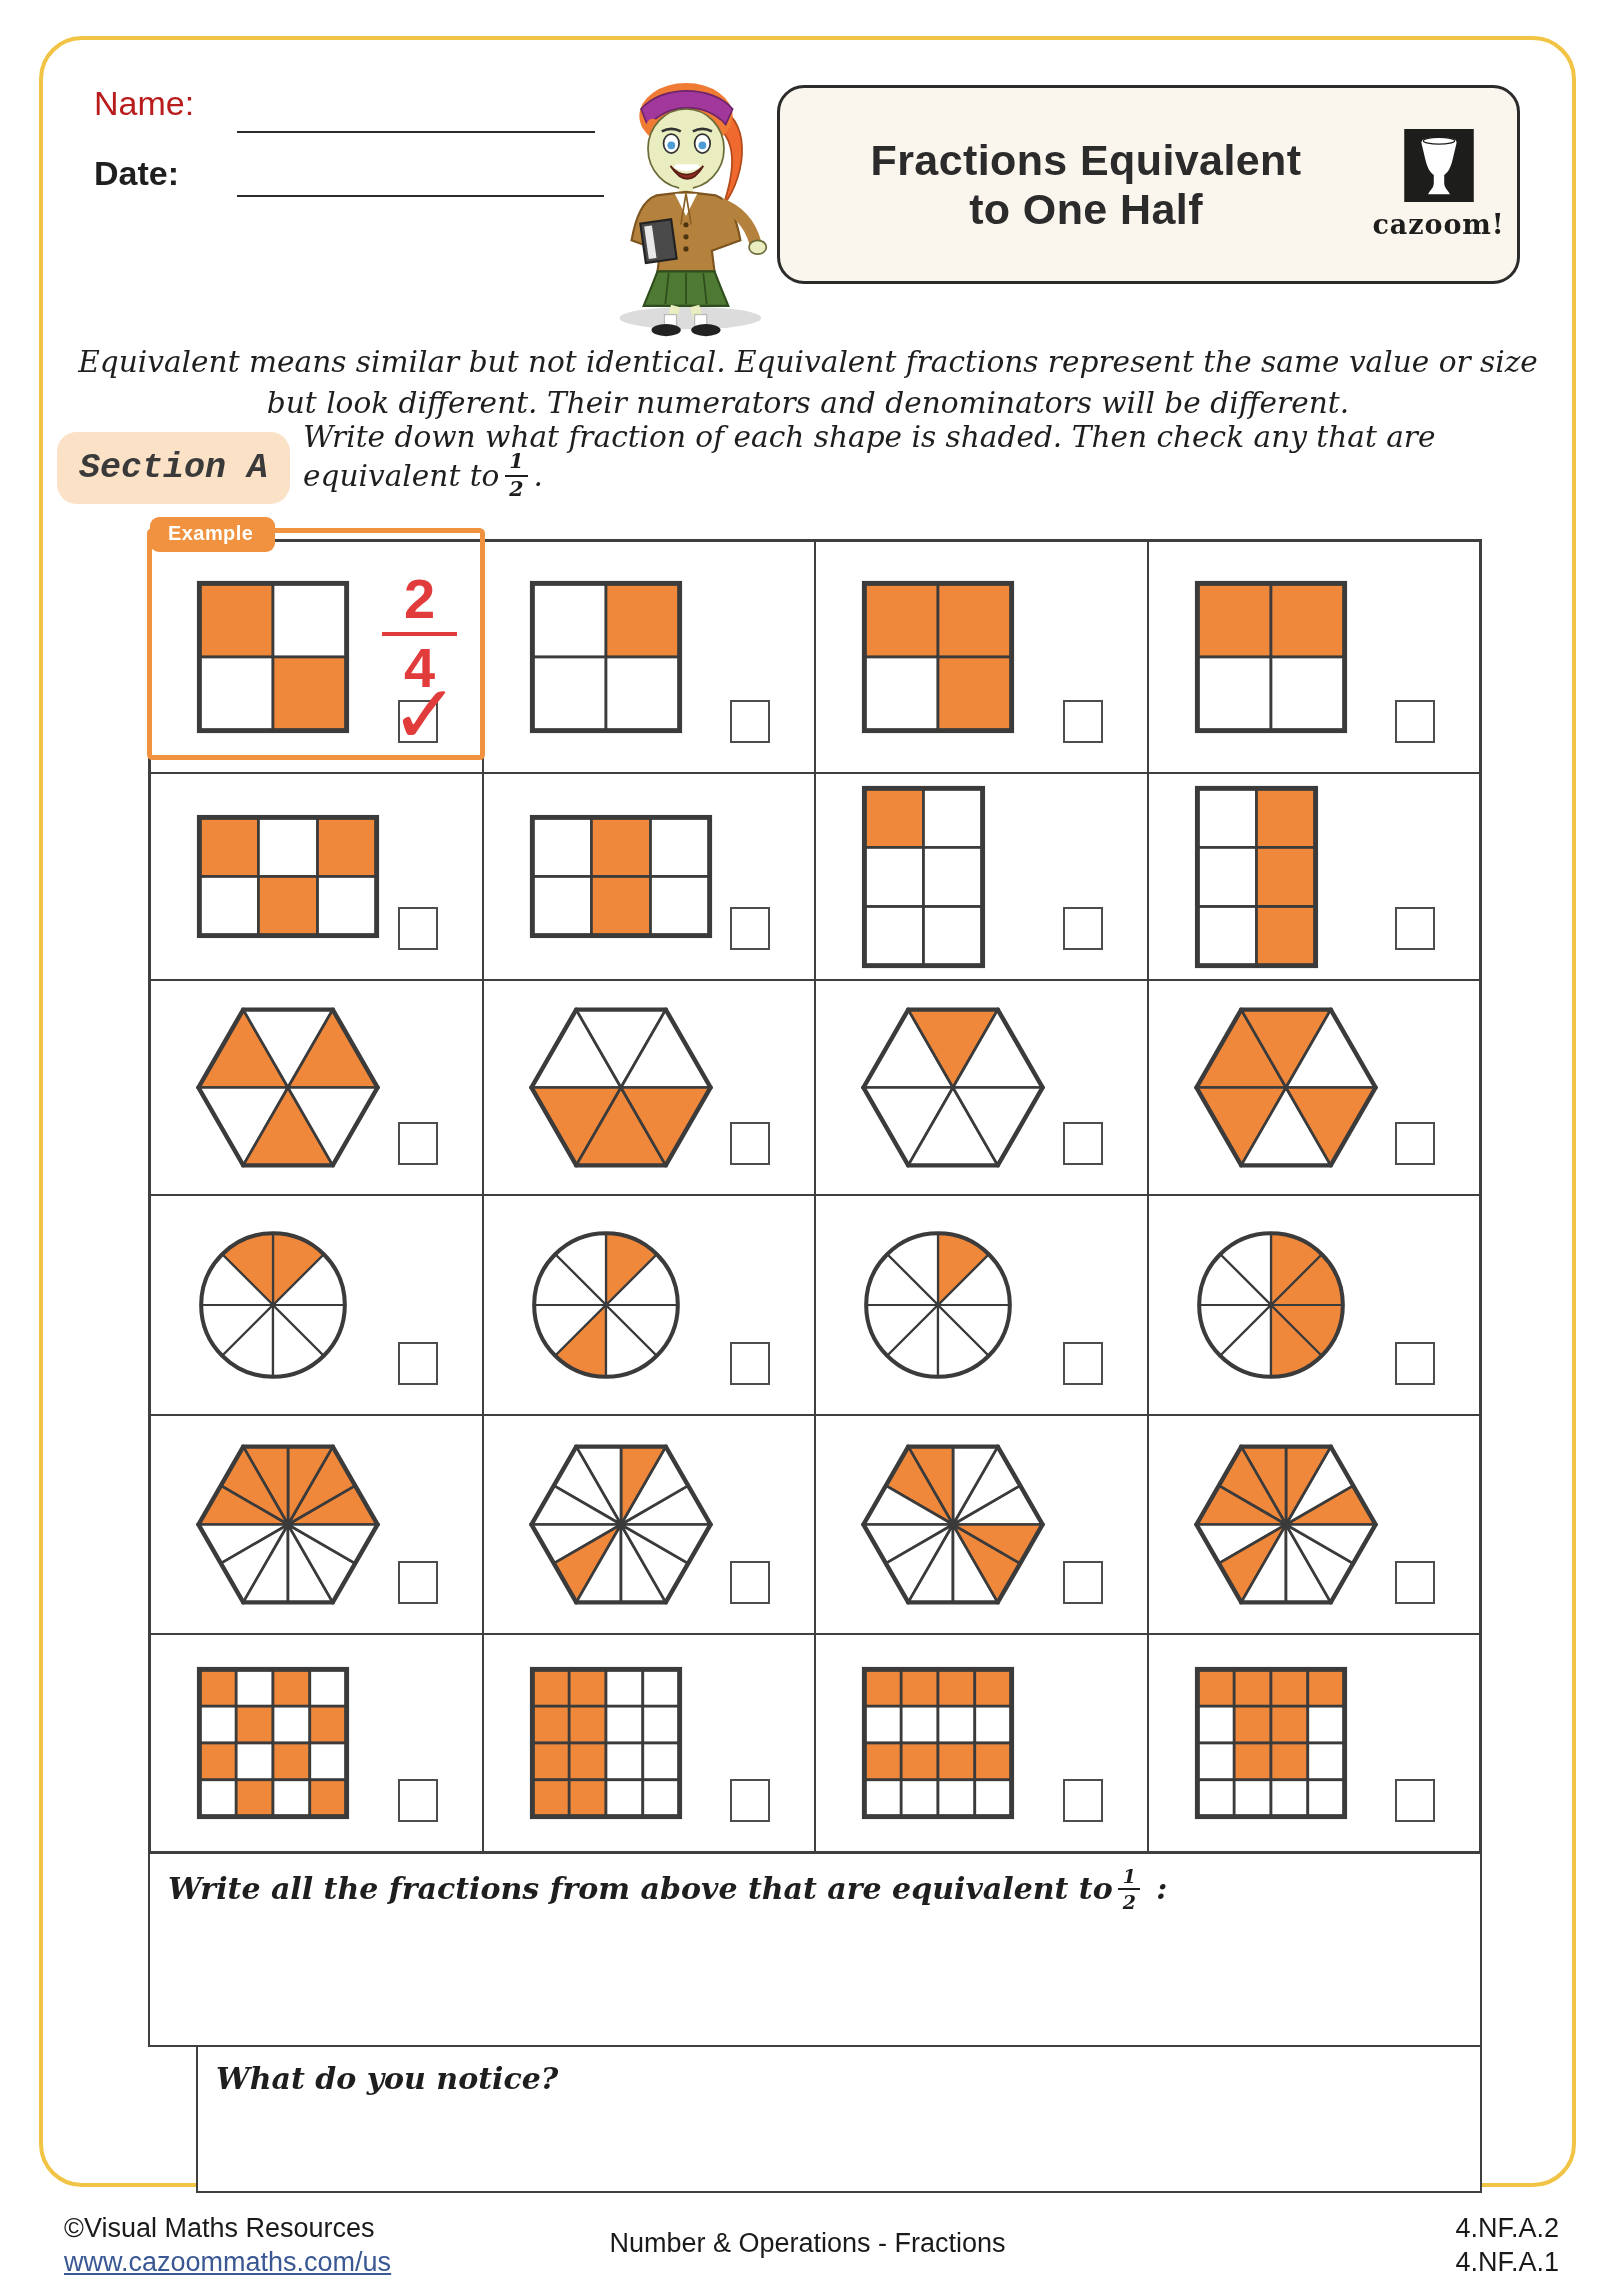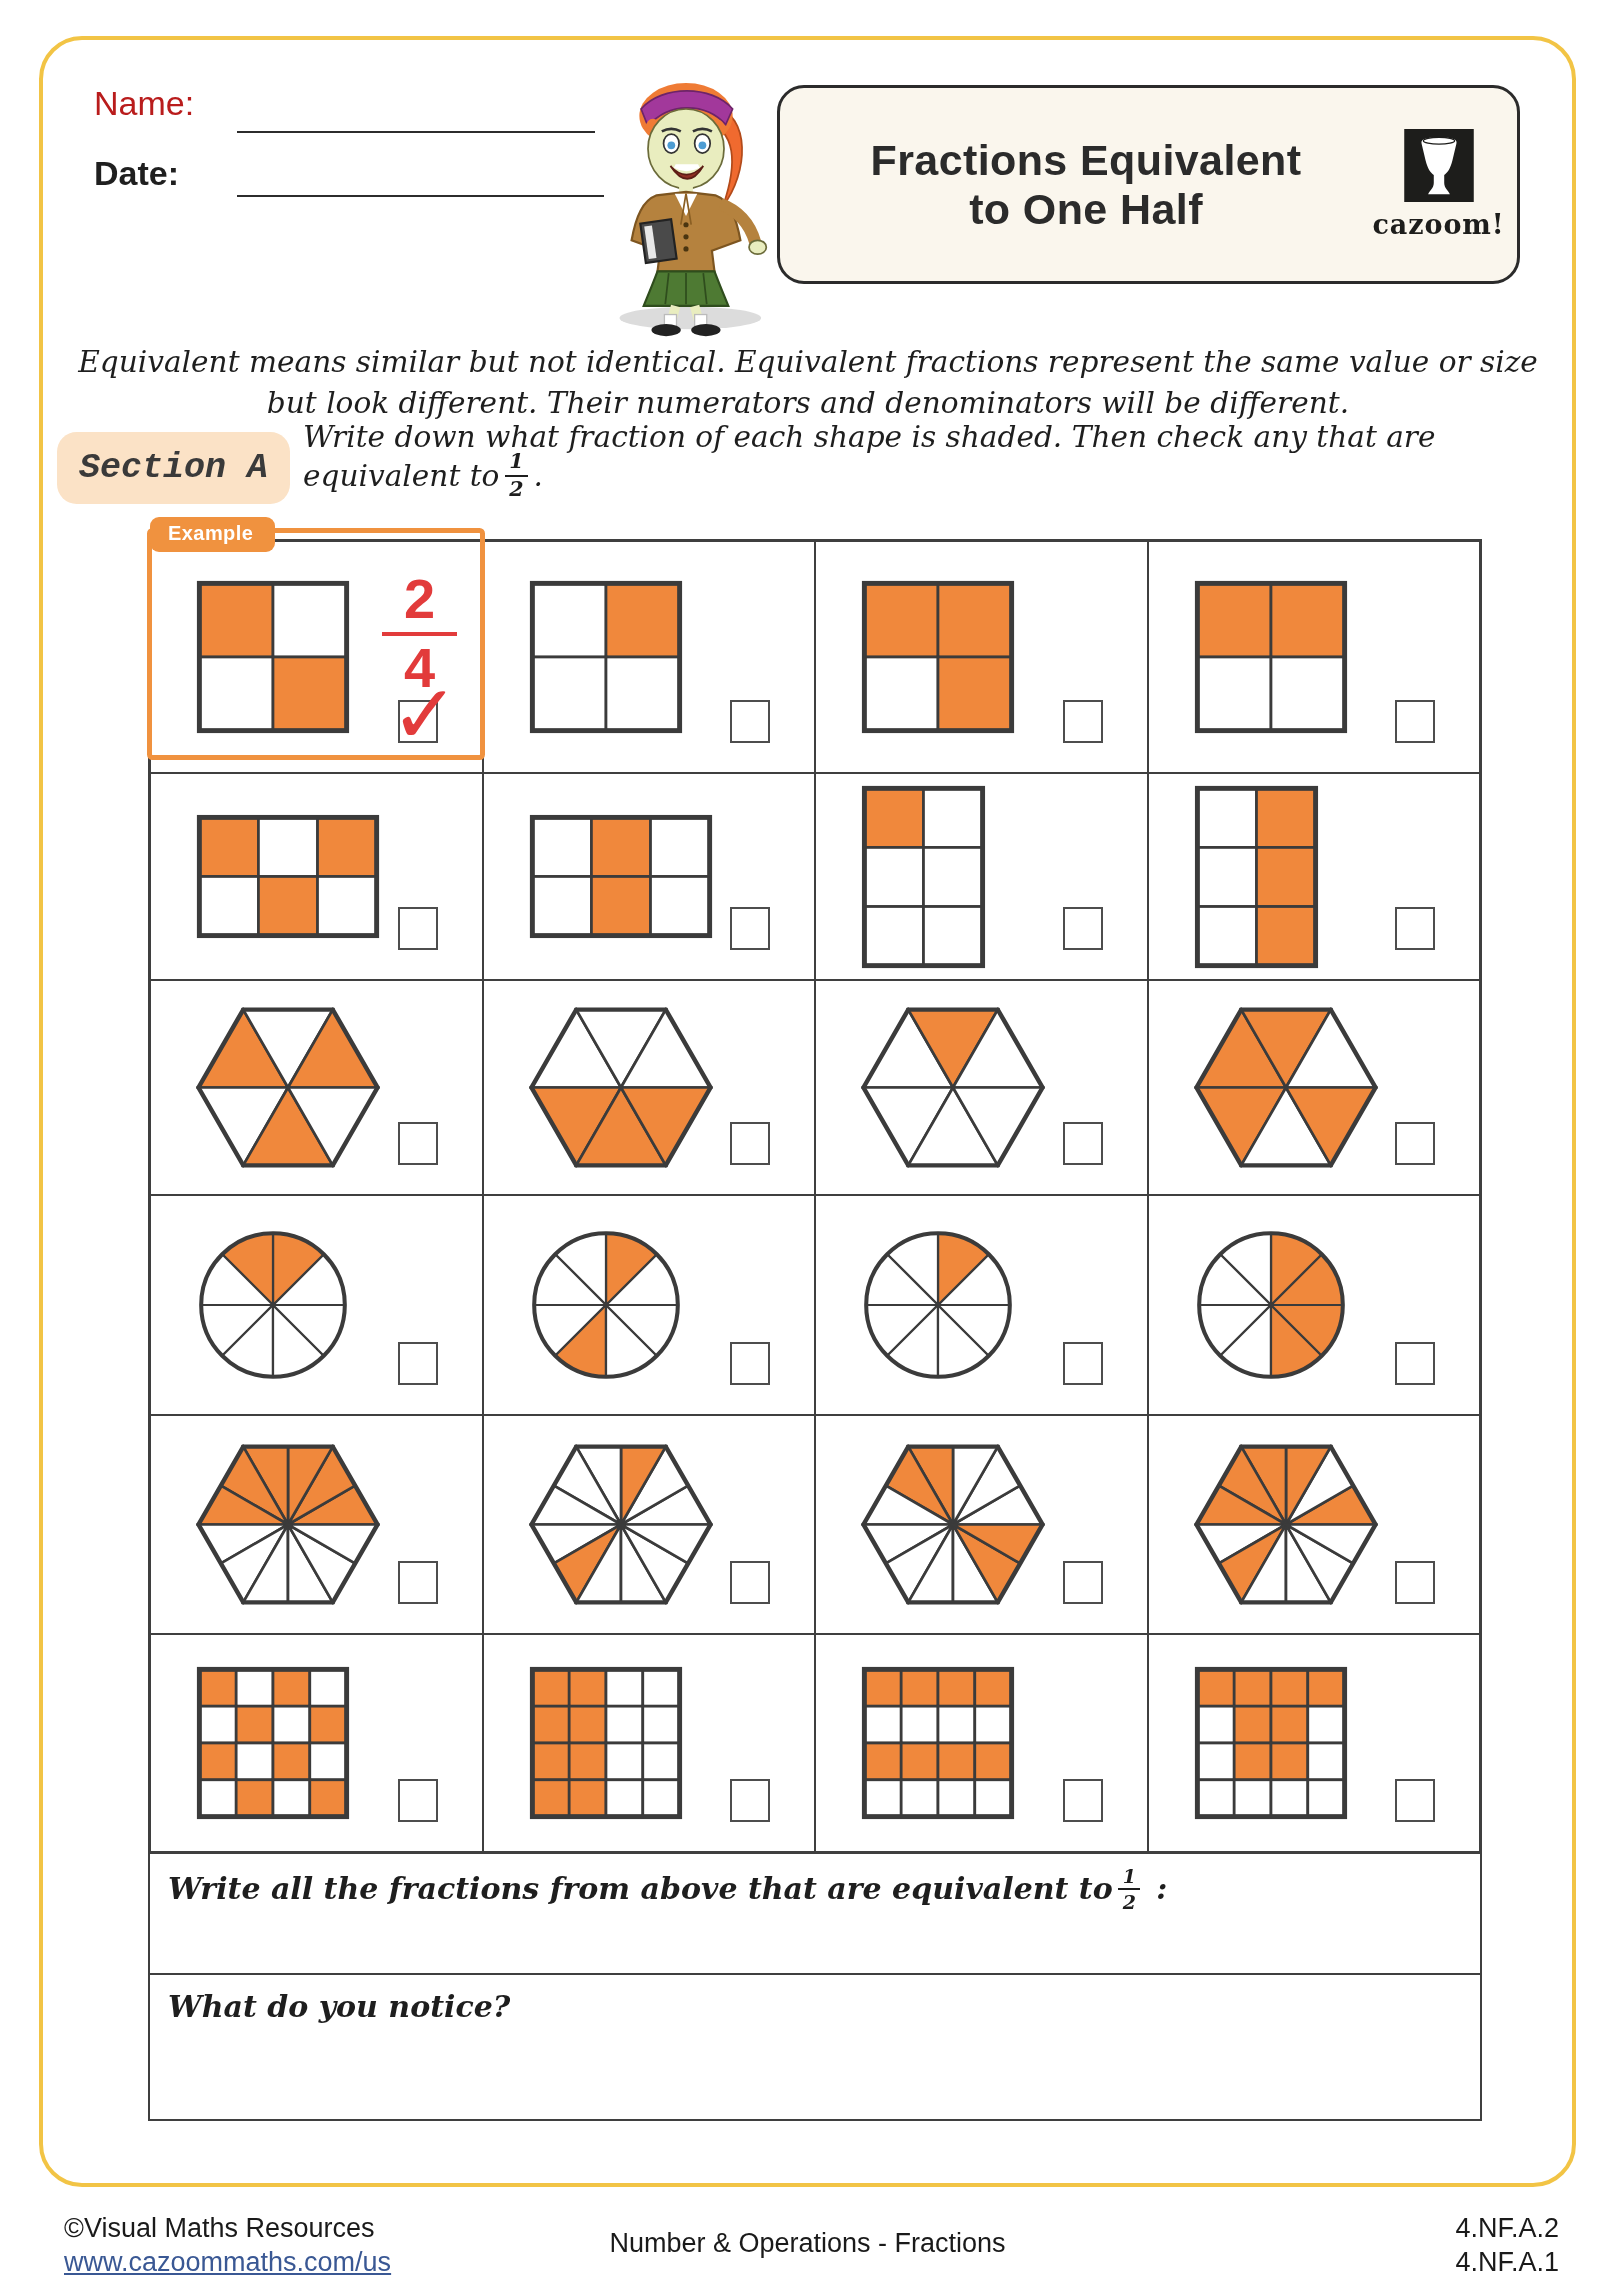--- a/index.html
+++ b/index.html
@@ -37,22 +37,22 @@
   .checkbox { position:absolute; right:44px; bottom:29px; width:40px; height:43px; border:2.2px solid #4d4d4d; background:#fff; }
   .cell.example { z-index:3; overflow:visible; }
   .ex-border { position:absolute; left:-4.5px; top:-14.3px; right:-3.6px; bottom:12.5px; border:5.4px solid #F0923F; border-radius:5.4px; pointer-events:none; }
   .ex-tab { position:absolute; left:-0.9px; top:-25px; background:#F0923F; color:#fff; font-size:20px; font-weight:bold; padding:4.5px 21.5px 7.2px 18px; border-radius:9px; letter-spacing:0.4px; }
   .ex-frac { position:absolute; left:231px; top:29px; width:75px; text-align:center; color:#E23B3B; font-weight:bold; line-height:1; }
   .ex-frac .fnum { display:block; font-size:56px; padding-bottom:5.4px; border-bottom:4.5px solid #E23B3B; }
   .ex-frac .fden { display:block; font-size:56px; padding-top:3.6px; }
   .ex-check { position:absolute; left:-9px; bottom:-9px; font-size:82px; color:#E23B3B; font-weight:bold; line-height:0.85; font-family:"DejaVu Sans", sans-serif; }
 
   .answer-box { position:relative; border:2.2px solid #3f3f3f; border-top:none; background:#fff; padding:14.3px 19.7px 0 18px; }
-  .box-write { height:121px; }
-  .box-notice { height:146px; }
+  .box-write { height:193px; }
+  .box-notice { height:146px;margin-left:48px; }
   .answer-box .prompt { font-family:"DejaVu Serif", serif; font-weight:bold; font-style:italic; font-size:30px; color:#1e1e1e; }
   .answer-box .frac { top:-1.8px; }
   .answer-box .frac .fnum, .answer-box .frac .fden { font-size:19px; }
 
   
   .footer-left { position:absolute; left:64px; top:2212px; font-size:27px; color:#1a1a1a; line-height:1.25; }
   .footer-link { color:#3A5894; text-decoration:underline; }
   .footer-center { position:absolute; left:494px; top:2228px; width:627px; text-align:center; font-size:27px; color:#1a1a1a; }
   .footer-right { position:absolute; right:57px; top:2212px; text-align:right; font-size:27px; color:#1a1a1a; line-height:1.25; }
 </style>

